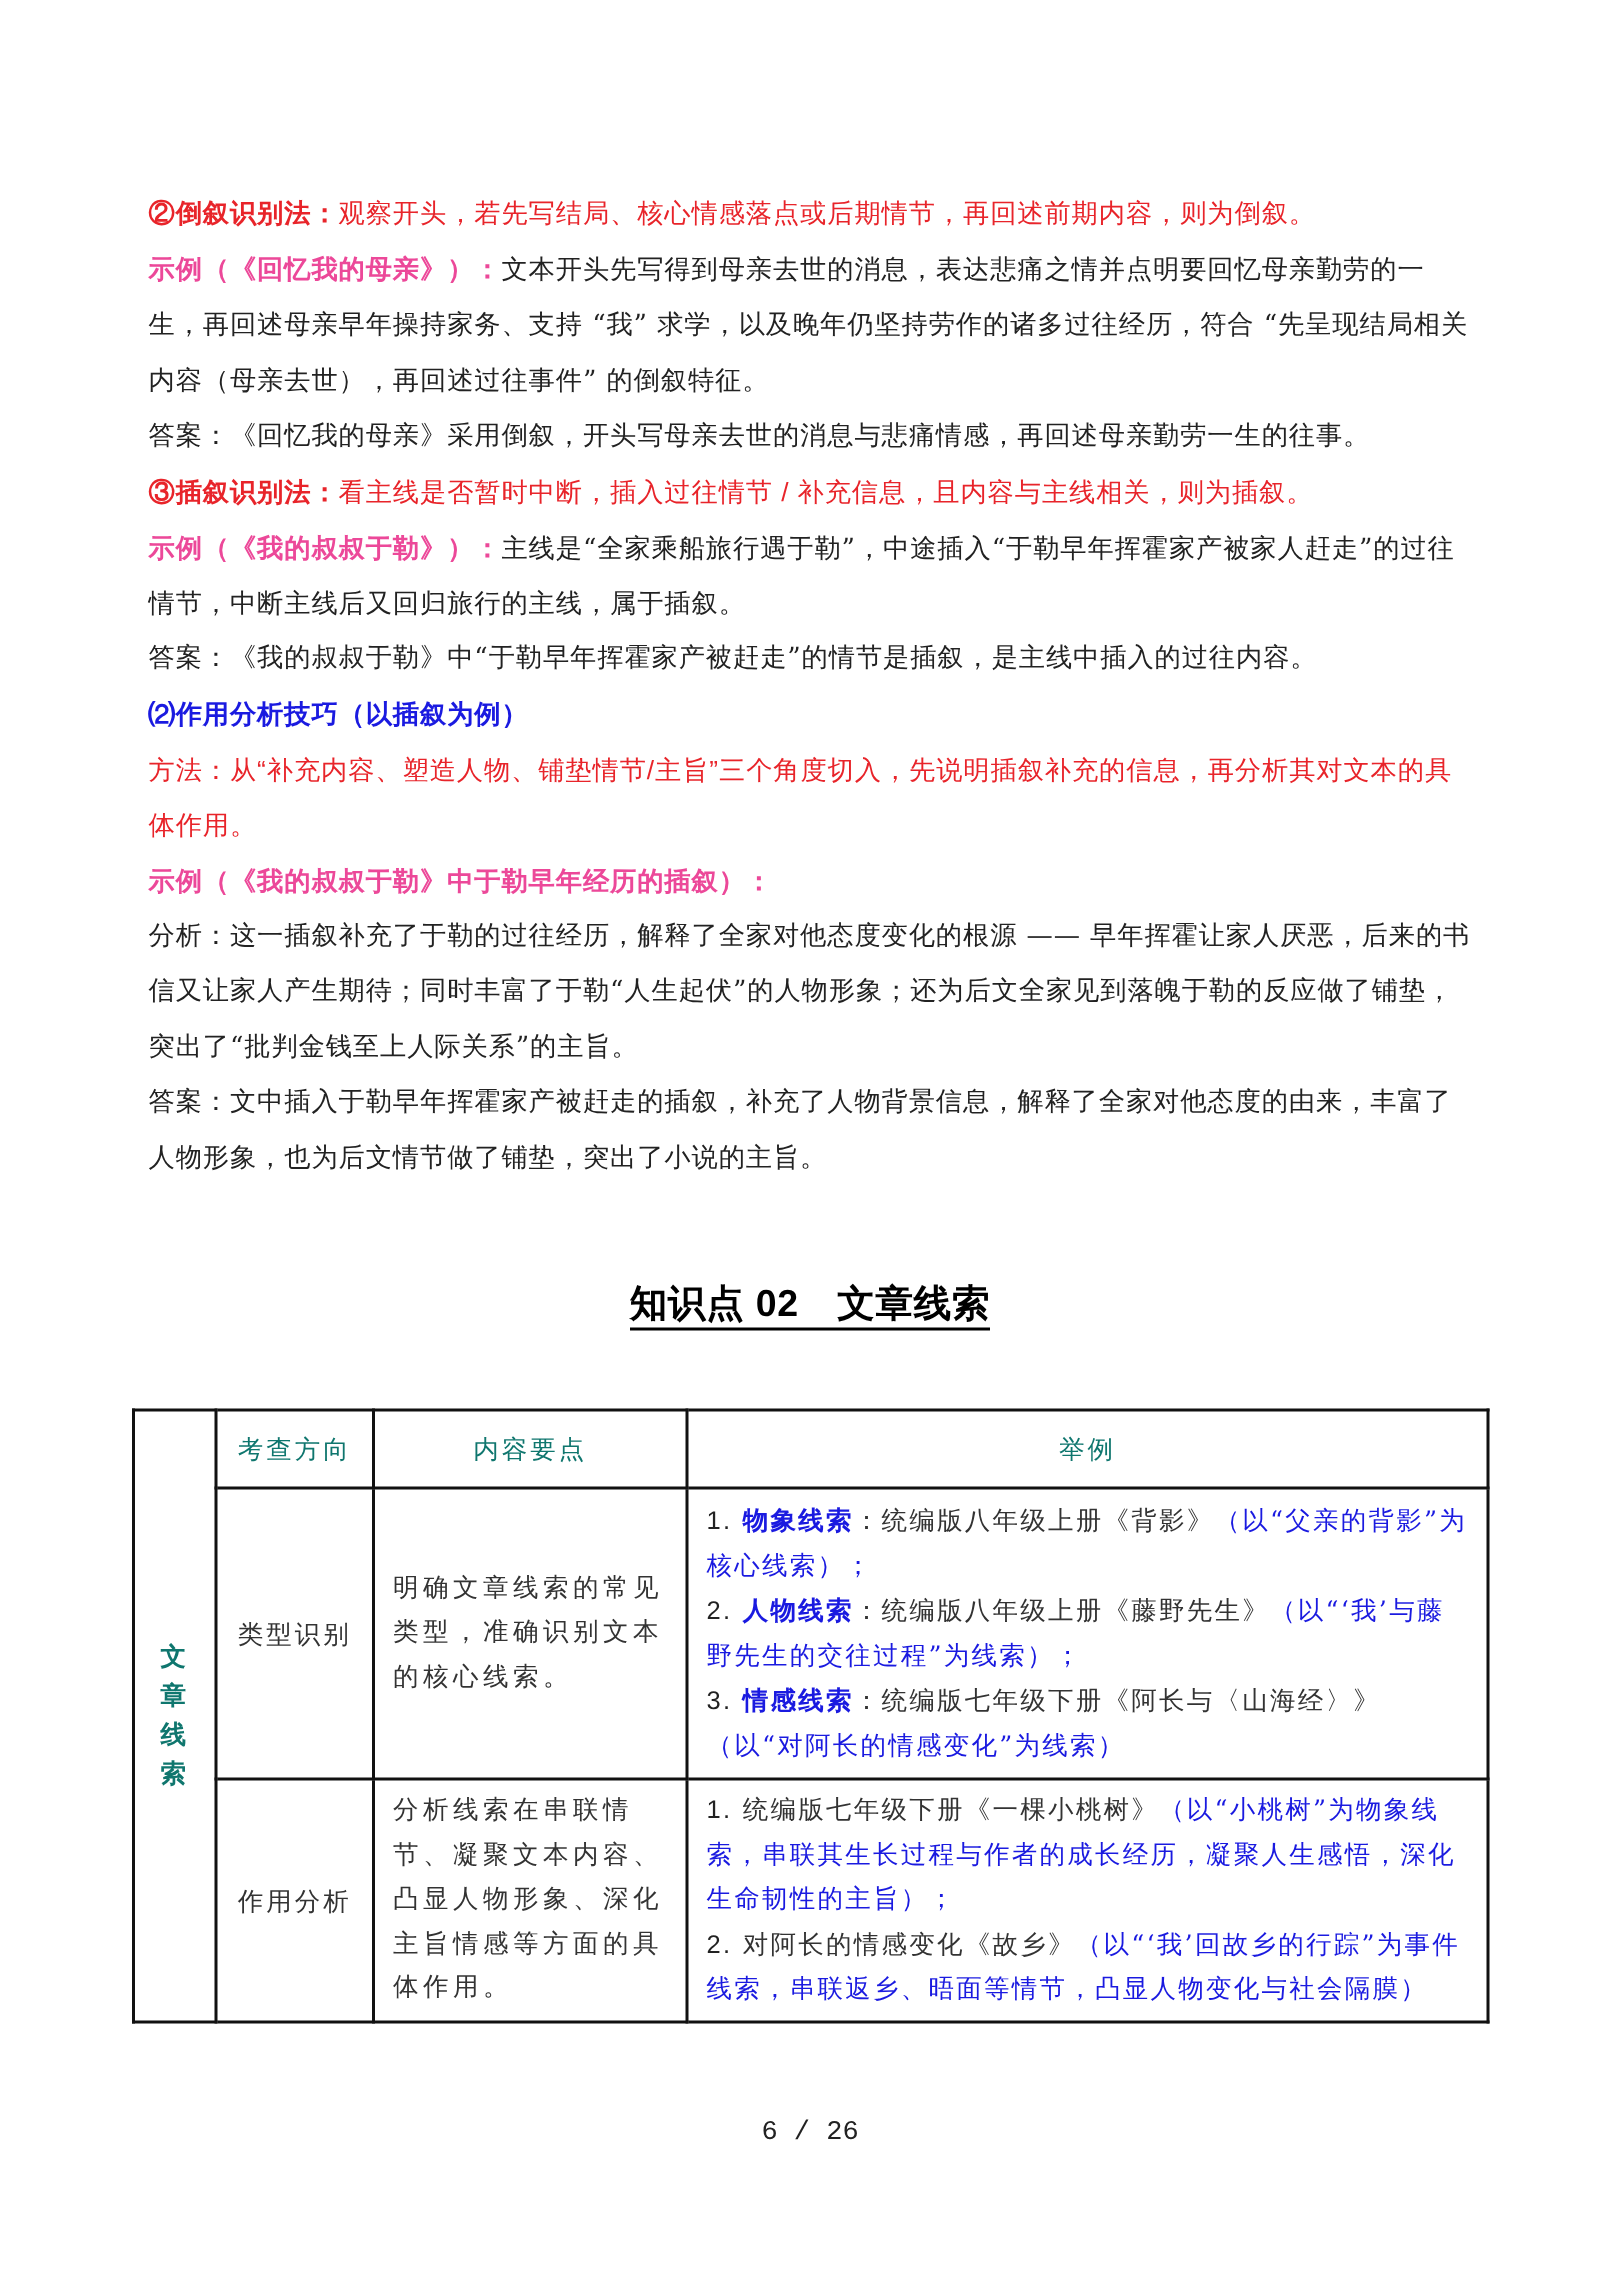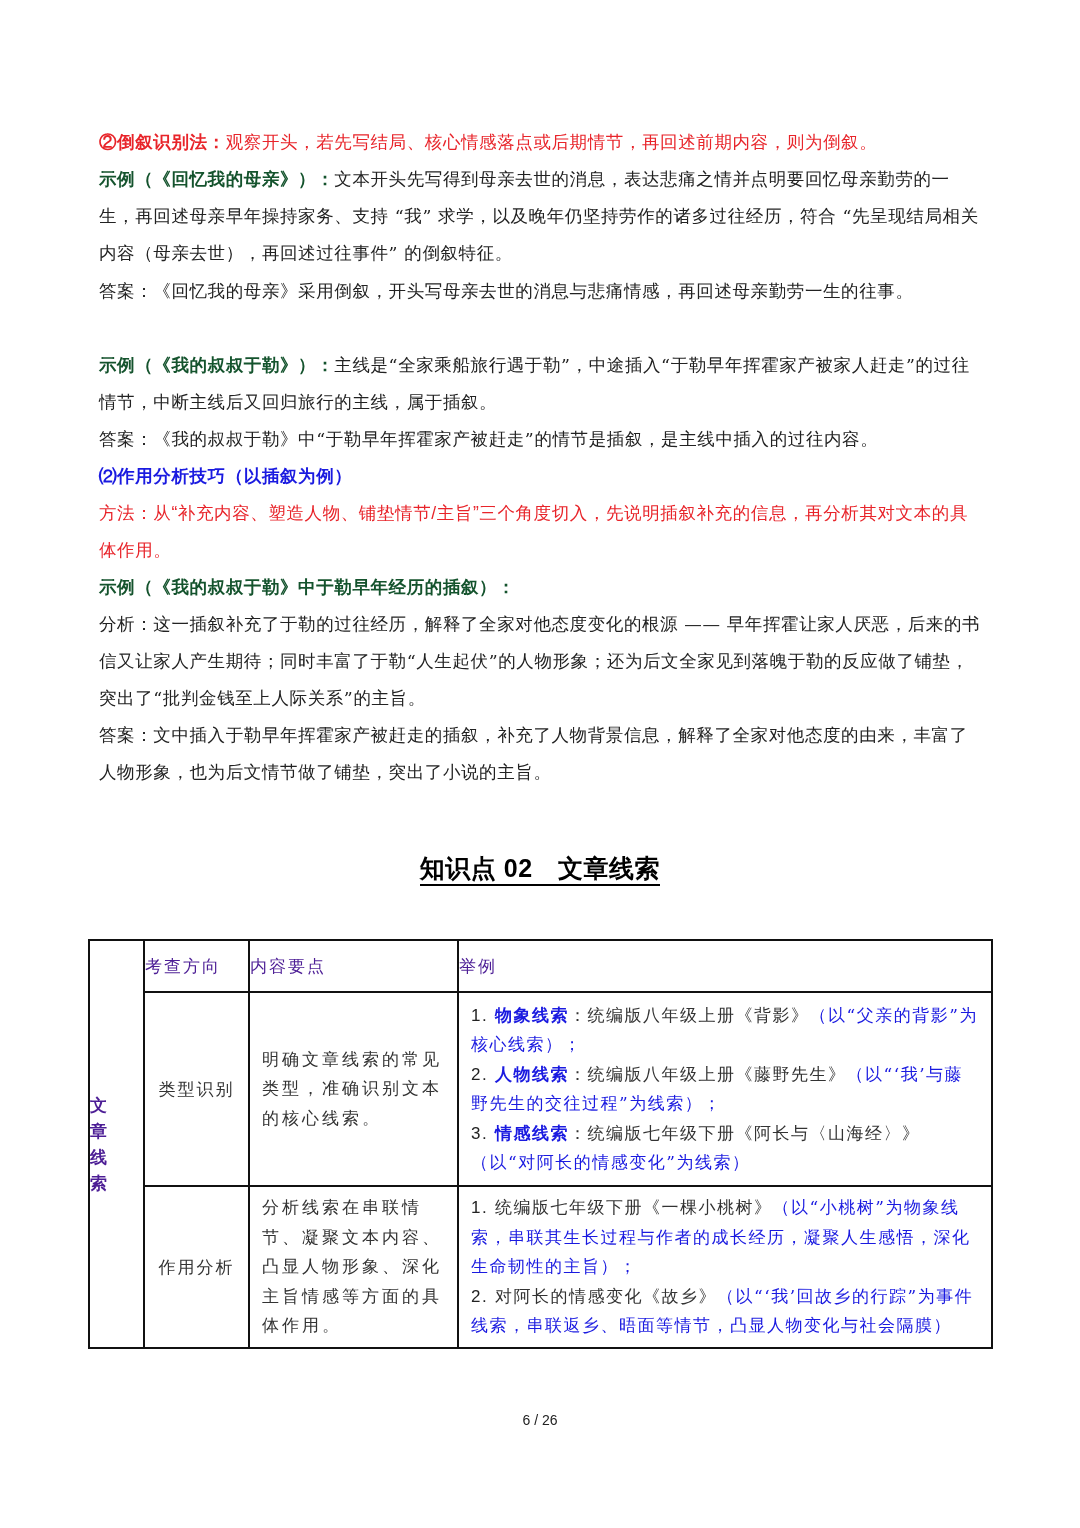--- a/index.html
+++ b/index.html
@@ -4,51 +4,54 @@
 <style>
   html, body { margin:0; padding:0; background:#ffffff; }
   body { width:1080px; height:1528px; position:relative; overflow:hidden;
          font-family:"DejaVu Serif", "Liberation Serif", serif; color:#222; }
   .page { position:absolute; left:0; top:0; width:1080px; height:1284px; }
   .para { position:absolute; left:99px; width:885px; font-size:17.5px; line-height:37px; letter-spacing:0.6px; }
   .red { color:#e8242a; }
   .blue { color:#1a1ae0; }
   .bold { font-weight:bold; }
   .heading-red { font-family:"Liberation Sans", sans-serif; }
-  .label { font-weight:bold; color:#14532d;font-family:Liberation Serif, serif; }
+  .label { font-weight:bold; color:#ec4899;font-family:Liberation Serif, serif; }
   .title { position:absolute; left:0; width:1080px; top:852px; text-align:center; }
   .title span { font-family:"Liberation Sans", sans-serif; font-weight:bold; font-size:25px;
                 border-bottom:2px solid #000; padding-bottom:2px; letter-spacing:0.5px; color:#000;text-align:right; }
   table.kt { position:absolute; left:88px; top:939px; width:905px; border-collapse:collapse; font-size:17px; }
   table.kt td { border:2px solid #111; vertical-align:middle; padding:0; }
-  .hdr td { height:50px; text-align:left; letter-spacing:2px; color:#4c1d95; }
+  .hdr td { height:50px; text-align:center; letter-spacing:2px; color:#0f766e; }
   .side { width:53px; text-align:center; font-weight:bold; line-height:26px; }
   .side div { display:inline-block; width:20px; word-break:break-all; }
   .c-dir { width:103px; text-align:center; color:#333; letter-spacing:2px; }
   .c-pt { width:183px; padding:0 12px !important; line-height:29.5px; color:#333; letter-spacing:3px; }
   .c-ex { padding:2px 12px !important; line-height:29.5px; letter-spacing:1.5px; color:#333; }
   .c-ex .num { font-family:"Liberation Sans", sans-serif; color:#222; }
   .pagenum { position:absolute; top:1412px; left:0; width:1080px; text-align:center;
-             font-family:Liberation Sans, sans-serif; font-size:14px; color:#222; }
+             font-family:Liberation Mono, monospace; font-size:18px; color:#222; }
 </style>
 </head>
 <body>
 
 <div class="page">
 
   <div class="para" style="top:124px;">
     <span class="red bold heading-red">②倒叙识别法：</span><span class="red heading-red">观察开头，若先写结局、核心情感落点或后期情节，再回述前期内容，则为倒叙。</span>
   </div>
   <div class="para" style="top:161px;">
     <span class="label">示例（《回忆我的母亲》）：</span><span>文本开头先写得到母亲去世的消息，表达悲痛之情并点明要回忆母亲勤劳的一生，再回述母亲早年操持家务、支持 “我” 求学，以及晚年仍坚持劳作的诸多过往经历，符合 “先呈现结局相关内容（母亲去世），再回述过往事件” 的倒叙特征。</span>
   </div>
   <div class="para" style="top:273px;">
     <span>答案：</span><span>《回忆我的母亲》采用倒叙，开头写母亲去世的消息与悲痛情感，再回述母亲勤劳一生的往事。</span>
   </div>
 
+  <div class="para" style="top:310px;">
+    <span class="red bold heading-red">③插叙识别法：</span><span class="red heading-red">看主线是否暂时中断，插入过往情节 / 补充信息，且内容与主线相关，则为插叙。</span>
+  </div>
   <div class="para" style="top:347px;">
     <span class="label">示例（《我的叔叔于勒》）：</span><span>主线是“全家乘船旅行遇于勒”，中途插入“于勒早年挥霍家产被家人赶走”的过往情节，中断主线后又回归旅行的主线，属于插叙。</span>
   </div>
   <div class="para" style="top:421px;">
     <span>答案：</span><span>《我的叔叔于勒》中“于勒早年挥霍家产被赶走”的情节是插叙，是主线中插入的过往内容。</span>
   </div>
 
   <div class="para red heading-red" style="top:495px;">方法：从“补充内容、塑造人物、铺垫情节/主旨”三个角度切入，先说明插叙补充的信息，再分析其对文本的具体作用。</div>
   <div class="para blue bold heading-red" style="top:458px;">⑵作用分析技巧（以插叙为例）</div>
   <div class="para label" style="top:569px;">示例（《我的叔叔于勒》中于勒早年经历的插叙）：</div>

